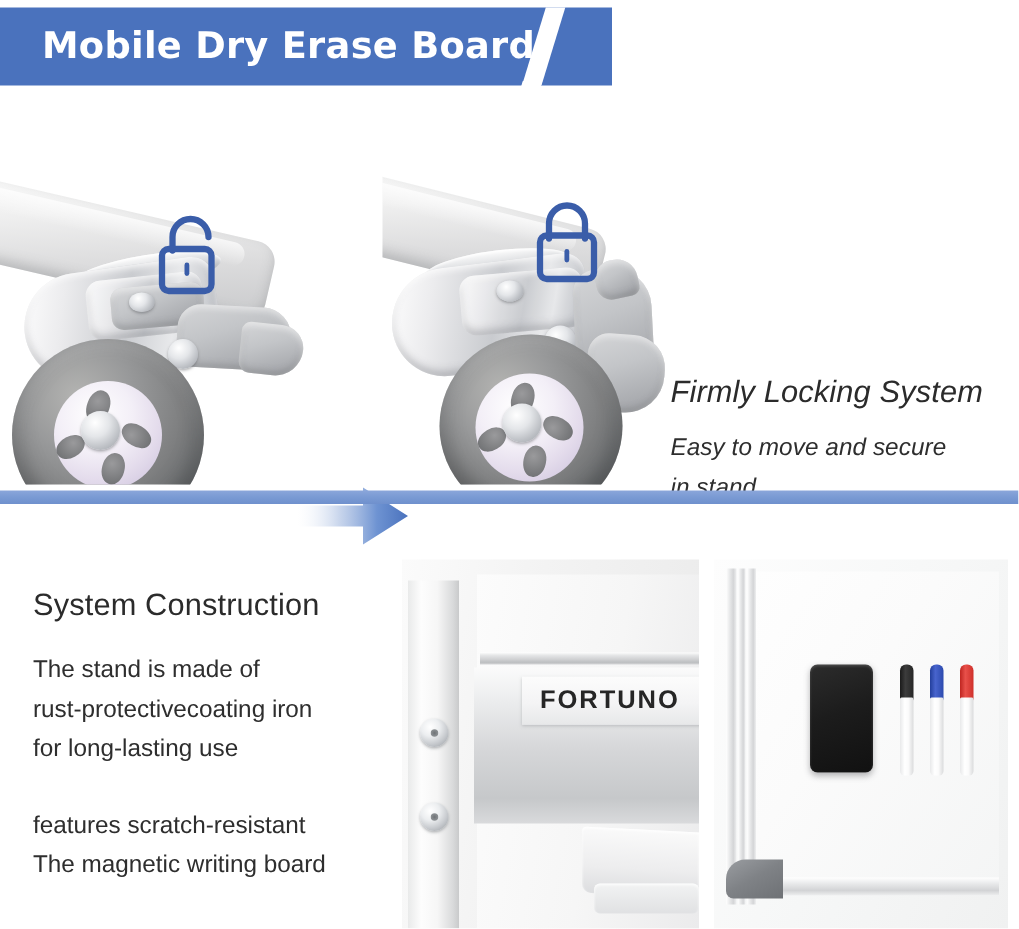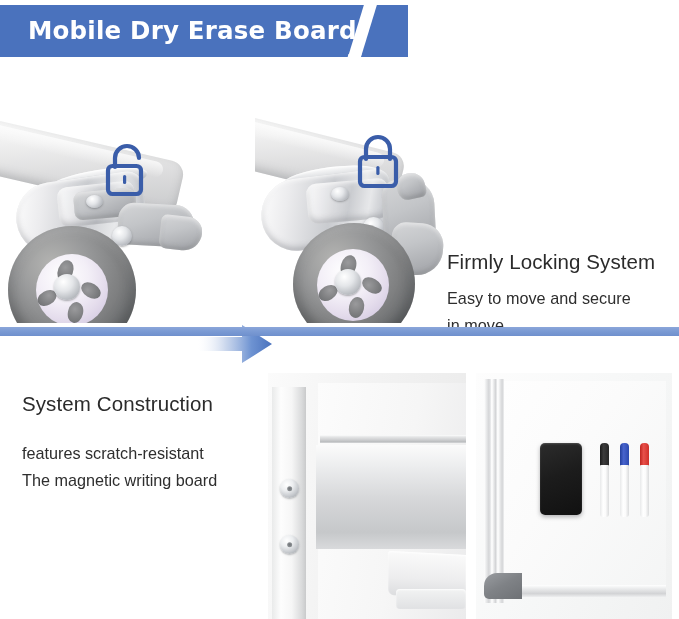--- a/index.html
+++ b/index.html
@@ -57,20 +57,21 @@
     transform: skewX(-17deg);
   }
 
   
   .sec1 {
     position: absolute;
     left: 0;
     top: 100px;
     width: 583px;
     height: 228px;
+    font-style: italic;
   }
 
   
   .photo {
     position: absolute;
     overflow: hidden;
     background: #ffffff;
   }
 
   
@@ -365,49 +366,57 @@
         <rect x="5" y="24" width="36" height="29" rx="4.5" stroke="#3a5da9" stroke-width="4.2" fill="none"></rect>
         <rect x="21.3" y="33" width="3.2" height="9" rx="1.6" fill="#3a5da9"></rect>
       </svg>
     </div>
   </div>
 
   <div class="sec1-text">
     <div class="head1">Firmly Locking System</div>
     <div class="body1">
       <div>Easy to move and secure</div>
-      <div>in move</div>
+      <div>in stand</div>
     </div>
   </div>
 </div>
 
 <div class="divider"></div>
 
 <div class="sec2">
 
   <div class="sec2-text">
     <div class="head2">System Construction</div>
+    <div class="body2">
+      <div>The stand is made of</div>
+      <div>rust-protectivecoating iron</div>
+      <div>for long-lasting use</div>
+    </div>
     <div class="body2 second">
       <div>features scratch-resistant</div>
       <div>The magnetic writing board</div>
     </div>
   </div>
 
   <div class="photo ph-frame">
 
     <div class="post" style="left:4px; top:14px; width:34px; height:232px;"></div>
     <div class="bolt" style="left:12px; top:106px; width:19px; height:19px;"></div>
     <div class="bolt" style="left:12px; top:162px; width:19px; height:19px;"></div>
 
     <div class="post" style="left:50px; top:10px; width:148px; height:236px; background:linear-gradient(100deg,#fcfcfc 0%,#f6f6f6 55%,#ebebec 100%);"></div>
 
     <div class="rail" style="left:52px; top:62px; width:146px; height:8px;"></div>
 
     <div class="rail" style="left:48px; top:72px; width:150px; height:104px; background:linear-gradient(180deg,#fbfbfb 0%,#eeeff0 18%,#d6d7d9 52%,#c6c8ca 84%,#d9dadc 100%);"></div>
 
+    <div class="badge-plate" style="left:80px; top:78px; width:118px; height:32px;">
+      <span class="badge-text">FORTUNO</span>
+    </div>
 
     <div class="tray" style="left:120px; top:180px; width:78px; height:44px; border-radius:3px 0 0 6px; transform:skewY(3deg);"></div>
     <div class="tray" style="left:128px; top:216px; width:70px; height:20px; border-radius:4px; background:linear-gradient(180deg,#f2f3f3 0%,#e0e1e3 100%);"></div>
   </div>
 
   <div class="photo ph-board">
 
     <div class="bd-surface" style="left:28px; top:8px; width:162px; height:216px;"></div>
 
     <div class="bd-rail" style="left:8px;  top:6px; width:7px;  height:224px;"></div>

